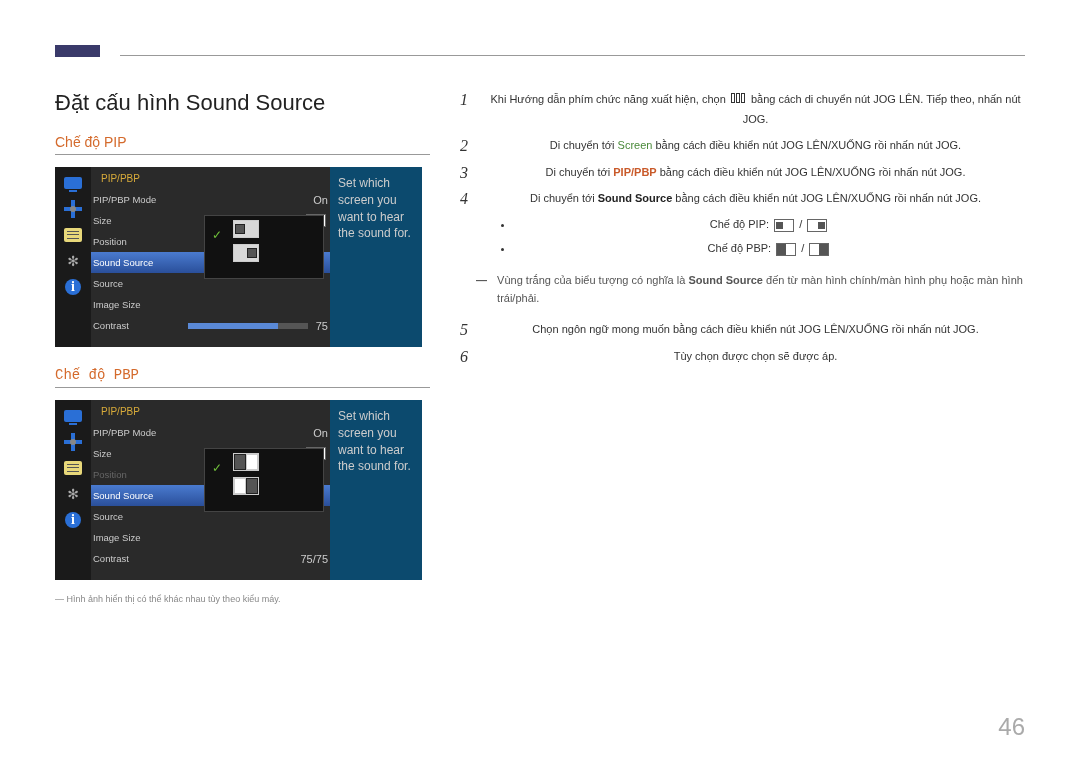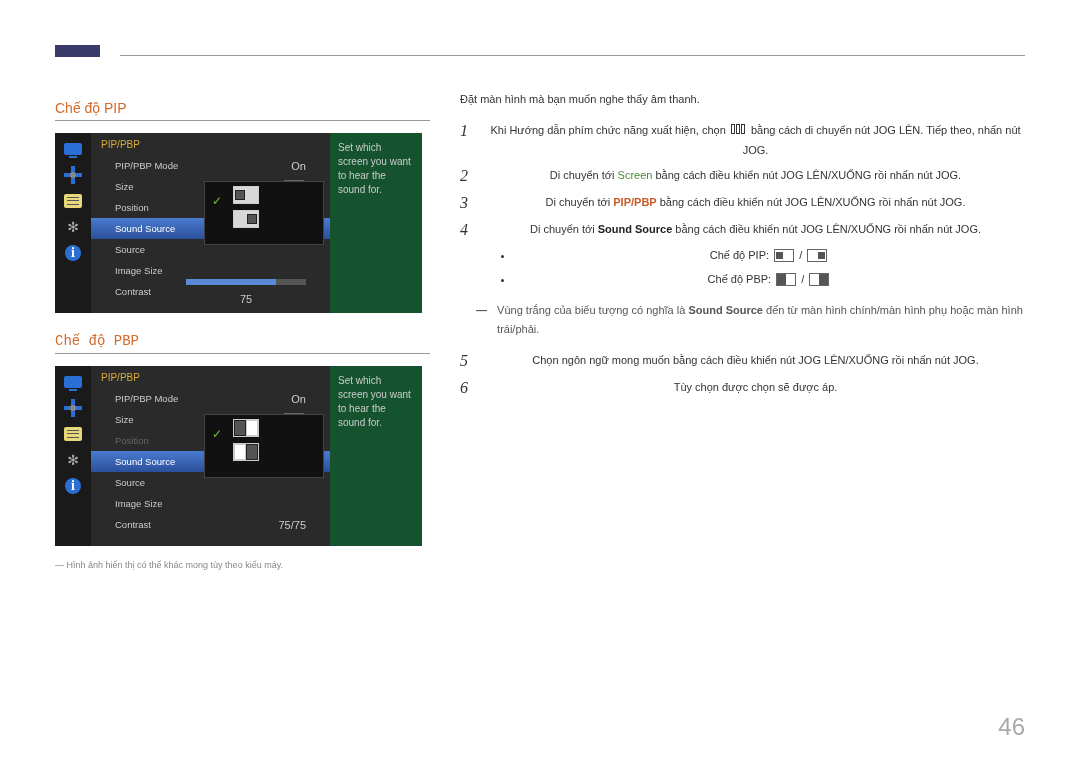--- a/index.html
+++ b/index.html
@@ -139,21 +139,21 @@
     }
     .osd-title {
       color: #d8ab3a;
       padding: 0 10px 5px 10px;
       font-size: 10px;
     }
     .osd-row {
       display: flex;
       justify-content: space-between;
       align-items: center;
-      padding: 2px 24px;
+      padding: 2px 2px;
       height: 21px;
       text-align: right;
     }
     .osd-row.active {
       background: linear-gradient(#4a7bd0, #2a4f9a);
       color: #fff;
     }
     .osd-row.disabled { color: #666; }
     .osd-row .value { color: #ccc; font-size: 11px; }
 
@@ -203,23 +203,23 @@
     }
     .pip-left .inner { left: 1px; top: 3px; width: 10px; height: 10px; }
     .pip-right .inner { right: 1px; top: 3px; width: 10px; height: 10px; }
     .pbp-left .inner { left: 0; top: 0; width: 12px; height: 100%; }
     .pbp-right .inner { right: 0; top: 0; width: 12px; height: 100%; }
     .pbp-left .other { position: absolute; right: 0; top: 0; width: 12px; height: 100%; background: #fff; border: 1px solid #ccc; }
     .pbp-right .other { position: absolute; left: 0; top: 0; width: 12px; height: 100%; background: #fff; border: 1px solid #ccc; }
 
     .osd-right {
       width: 92px;
-      background: #14532d;
+      background: #0c4a6e;
       padding: 8px;
-      font-size: 10px;
+      font-size: 12px;
       line-height: 1.4;
     }
 
     .slider-track {
       width: 120px;
       height: 6px;
       background: #555;
       position: relative;
       display: inline-block;
       vertical-align: middle;
@@ -300,20 +300,21 @@
 </head>
 <body>
 
 <div class="top-bar">
   <div class="block"></div>
   <div class="line"></div>
 </div>
 
 <div class="content">
   <div class="left-col">
+    <div class="heading">Đặt cấu hình Sound Source</div>
 
     <div class="sub-heading">Chế độ PIP</div>
 
     <div class="osd">
       <div class="osd-left">
         <div class="osd-icon">
             <div class="monitor-icon"></div>
           </div>
         <div class="osd-icon">
             <div class="dpad-icon">
@@ -351,21 +352,21 @@
           <span>Sound Source</span>
         </div>
         <div class="osd-row">
           <span>Source</span>
         </div>
         <div class="osd-row">
           <span>Image Size</span>
         </div>
         <div class="osd-row">
           <span>Contrast</span>
-          <span class="value" style="display:flex;align-items:center;gap:8px;flex-direction:column;">
+          <span class="value" style="display:flex;align-items:center;gap:8px;">
             <span class="slider-track">
                 <span class="slider-fill" style="display:block"></span>
               </span>
             <span>75</span>
           </span>
         </div>
         <div class="osd-preview">
           <div class="sel-col">
               <div class="check">✓</div>
             </div>
@@ -447,26 +448,25 @@
                 <div class="other"></div>
                 <div class="inner"></div>
               </div>
           </div>
         </div>
       </div>
       <div class="osd-right">Set which screen you want to hear the sound for.</div>
     </div>
 
     <div class="caption">
-      ― <span>Hình ảnh hiển thị có thể khác mong tùy theo kiểu máy.</span>
+      ― <span>Hình ảnh hiển thị có thể khác nhau tùy theo kiểu máy.</span>
     </div>
   </div>
 
   <div class="right-col">
-    <div class="intro">Đặt màn hình mà bạn muốn nghe thấy âm thanh.</div>
 
     <div class="step">
       <div class="step-num">1</div>
       <div class="step-body">
         <span>Khi Hướng dẫn phím chức năng xuất hiện, chọn </span><span class="menu-glyph"><span></span><span></span><span></span></span><span> bằng cách di chuyển nút JOG LÊN. Tiếp theo, nhấn nút JOG.</span>
       </div>
     </div>
 
     <div class="step">
       <div class="step-num">2</div>

